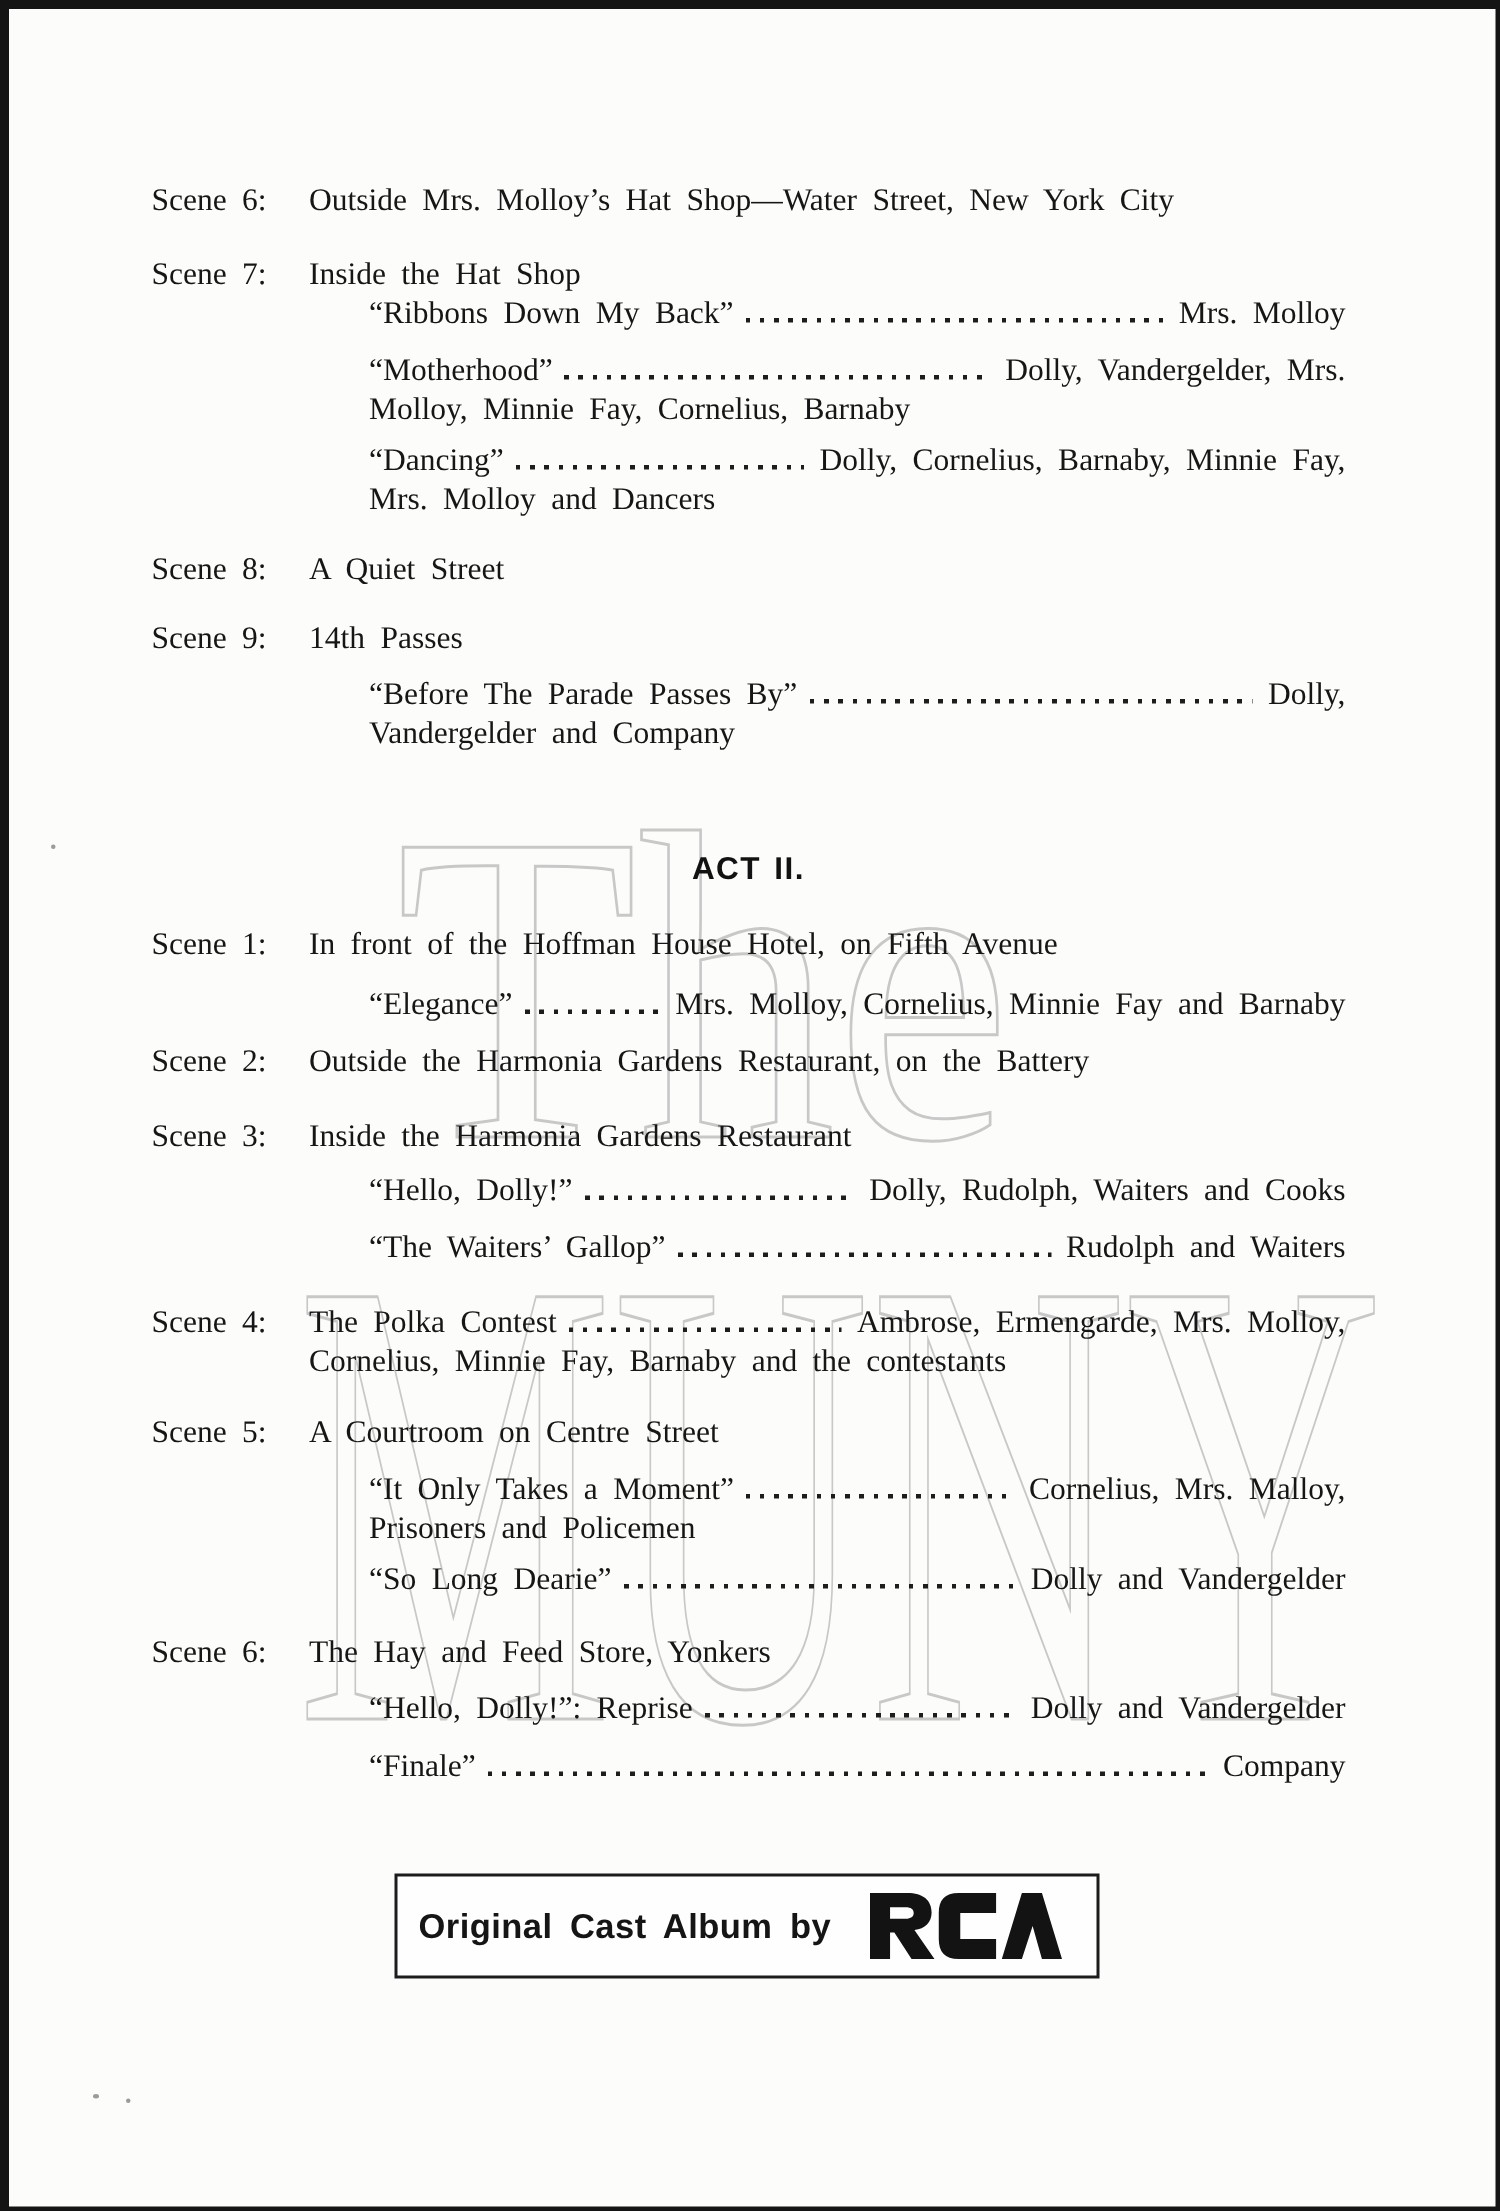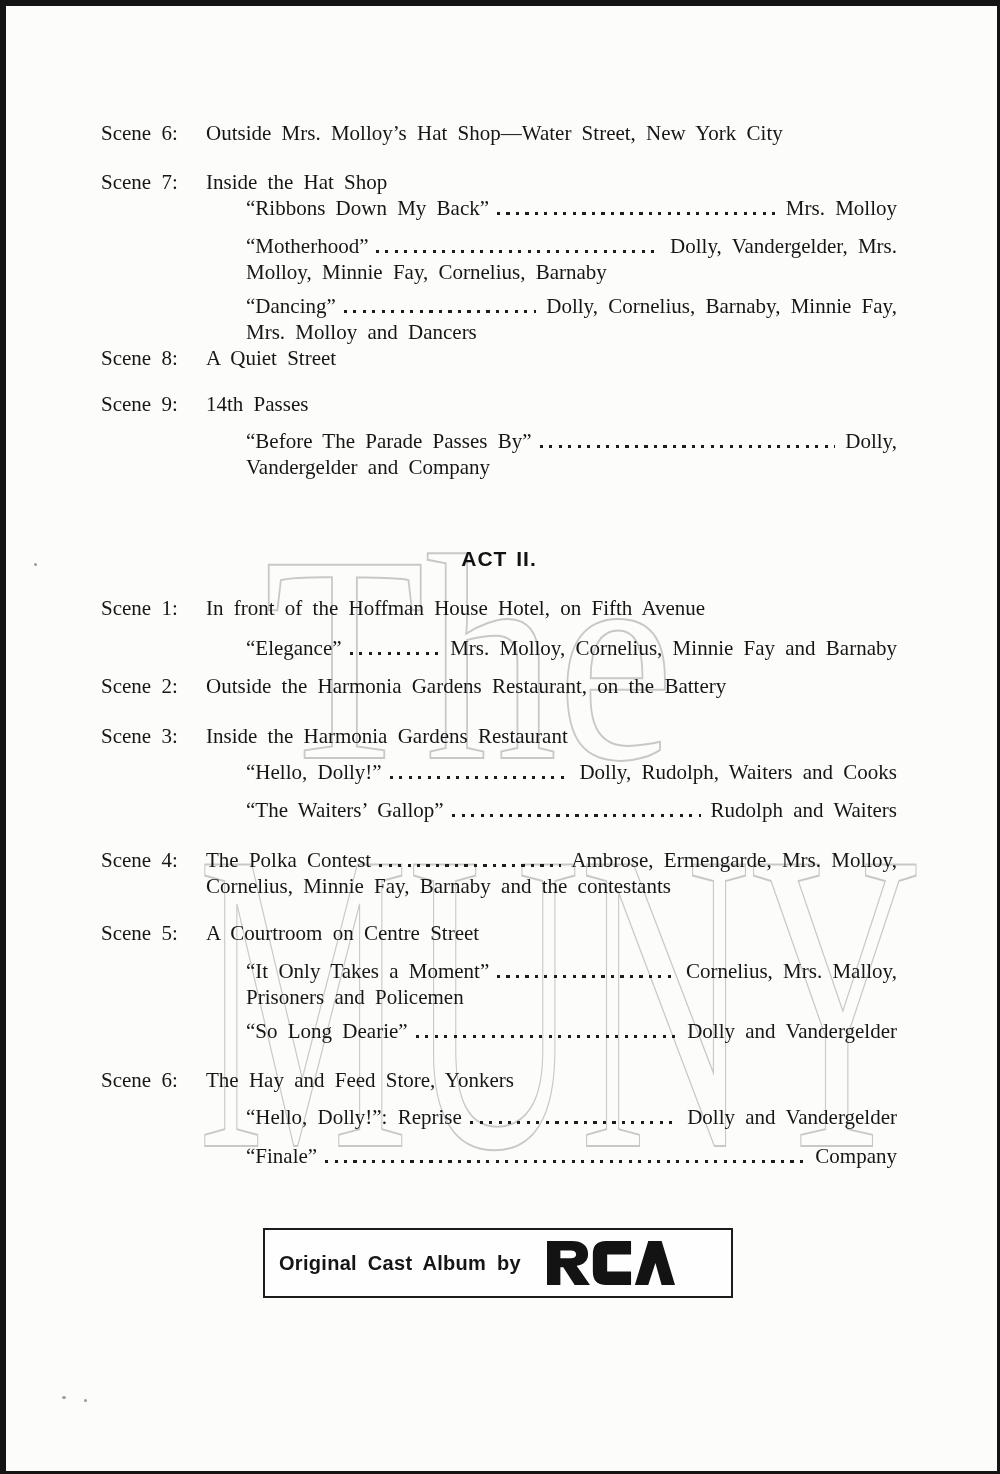--- a/index.html
+++ b/index.html
@@ -37,21 +37,21 @@
     font-weight:bold;font-size:21px;line-height:28px;
     letter-spacing:1px;word-spacing:2px;color:#121212;
   }
   .footer-box{
     margin:59px 0 0 162px;width:470px;height:70px;
     box-sizing:border-box;border:2px solid #1c1c1c;background:#fefefe;
     display:flex;align-items:center;gap:26px;padding-left:14px;
   }
   .footer-label{
     font-family:"Liberation Sans","DejaVu Sans",sans-serif;
-    font-weight:bold;font-size:20px;letter-spacing:.3px;word-spacing:5px;
+    font-weight:bold;font-size:23px;letter-spacing:.3px;word-spacing:5px;
     white-space:nowrap;color:#151515;
   }
   .rca-logo{display:flex;align-items:center;}
   .speck{position:absolute;background:#9b9b9b;border-radius:50%;}
 </style>
 </head>
 <body>
 
 <div class="page">
 
@@ -95,21 +95,21 @@
 
     <div class="song" style="margin-top:8px">
       <div class="song-row">
         <span class="nw">“Dancing”</span>
         <span class="leader"></span>
         <span class="nw">Dolly, Cornelius, Barnaby, Minnie Fay,</span>
       </div>
       <div class="cont">Mrs. Molloy and Dancers</div>
     </div>
 
-    <div class="scene-row" style="">
+    <div class="scene-row" style="margin-top:21px">
       <span class="scene-label nw">Scene 8:</span>
       <span class="nw">A Quiet Street</span>
     </div>
 
     <div class="scene-row" style="margin-top:20px">
       <span class="scene-label nw">Scene 9:</span>
       <span class="nw">14th Passes</span>
     </div>
 
     <div class="song" style="margin-top:11px">

